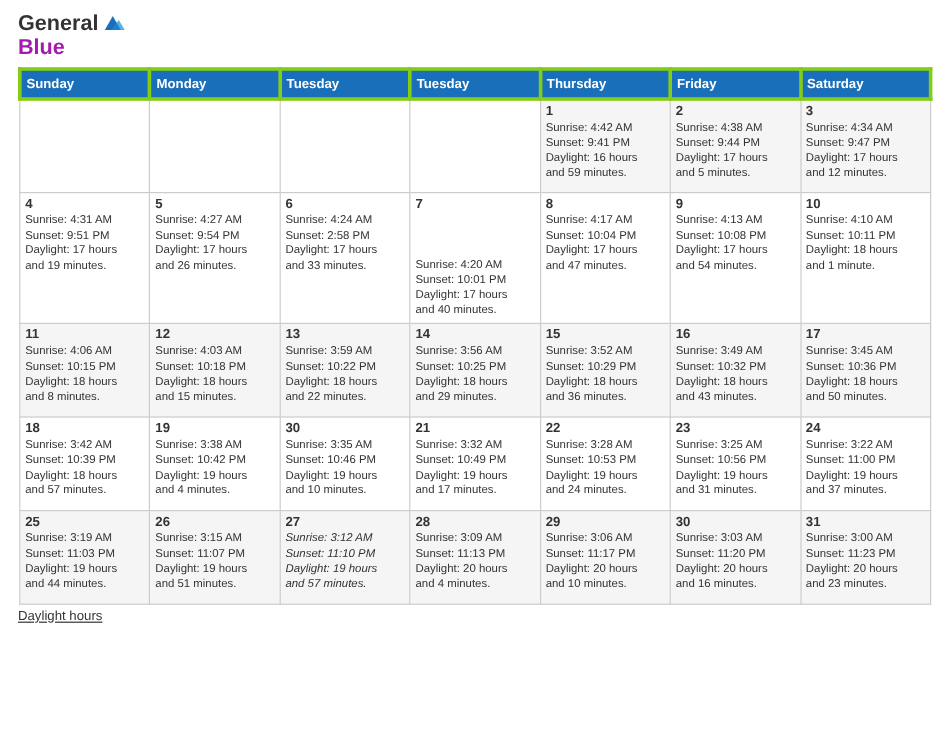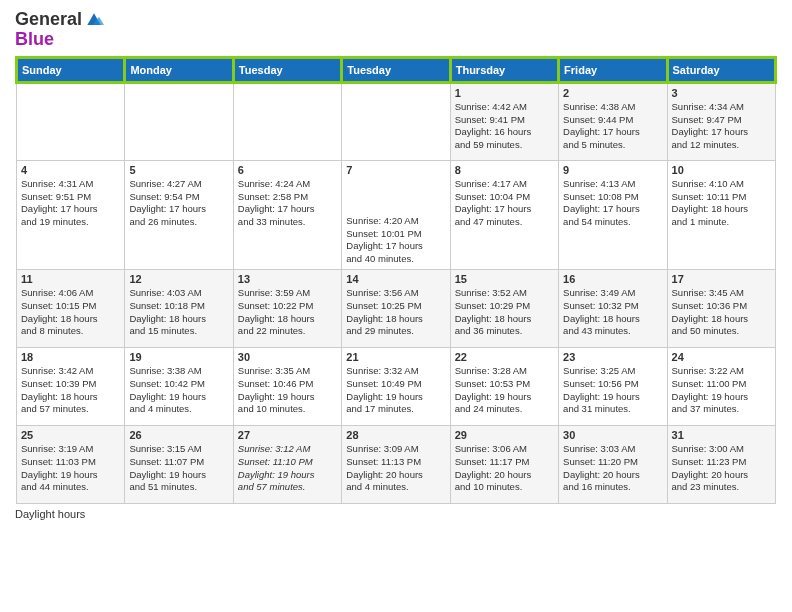--- a/index.html
+++ b/index.html
@@ -91,20 +91,21 @@
       color: #333;
       line-height: 1.35;
     }
     .empty-cell {
       background: #fff !important;
     }
     .footer-note {
       margin-top: 4px;
       font-size: 11px;
       color: #333;
+      text-decoration: underline;
     }
   </style>
 </head>
 <body>
 
 <div class="page">
   <div class="header">
     <div class="logo">
       <div>
         <div style="display:flex;align-items:center;">

